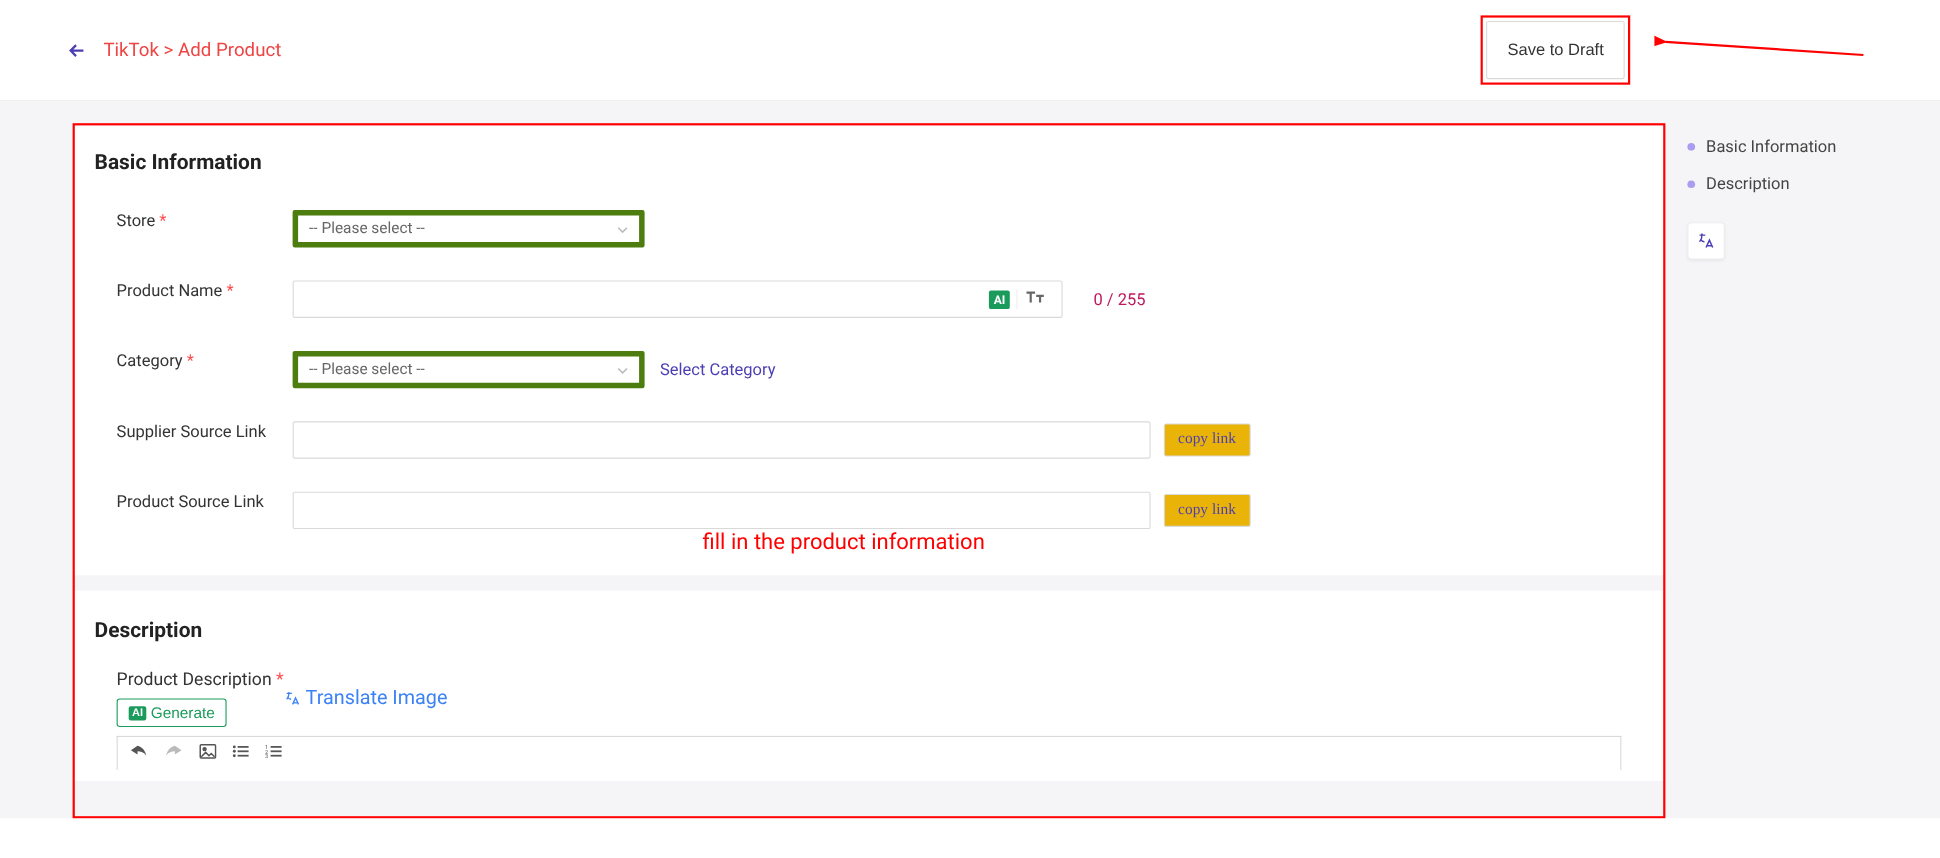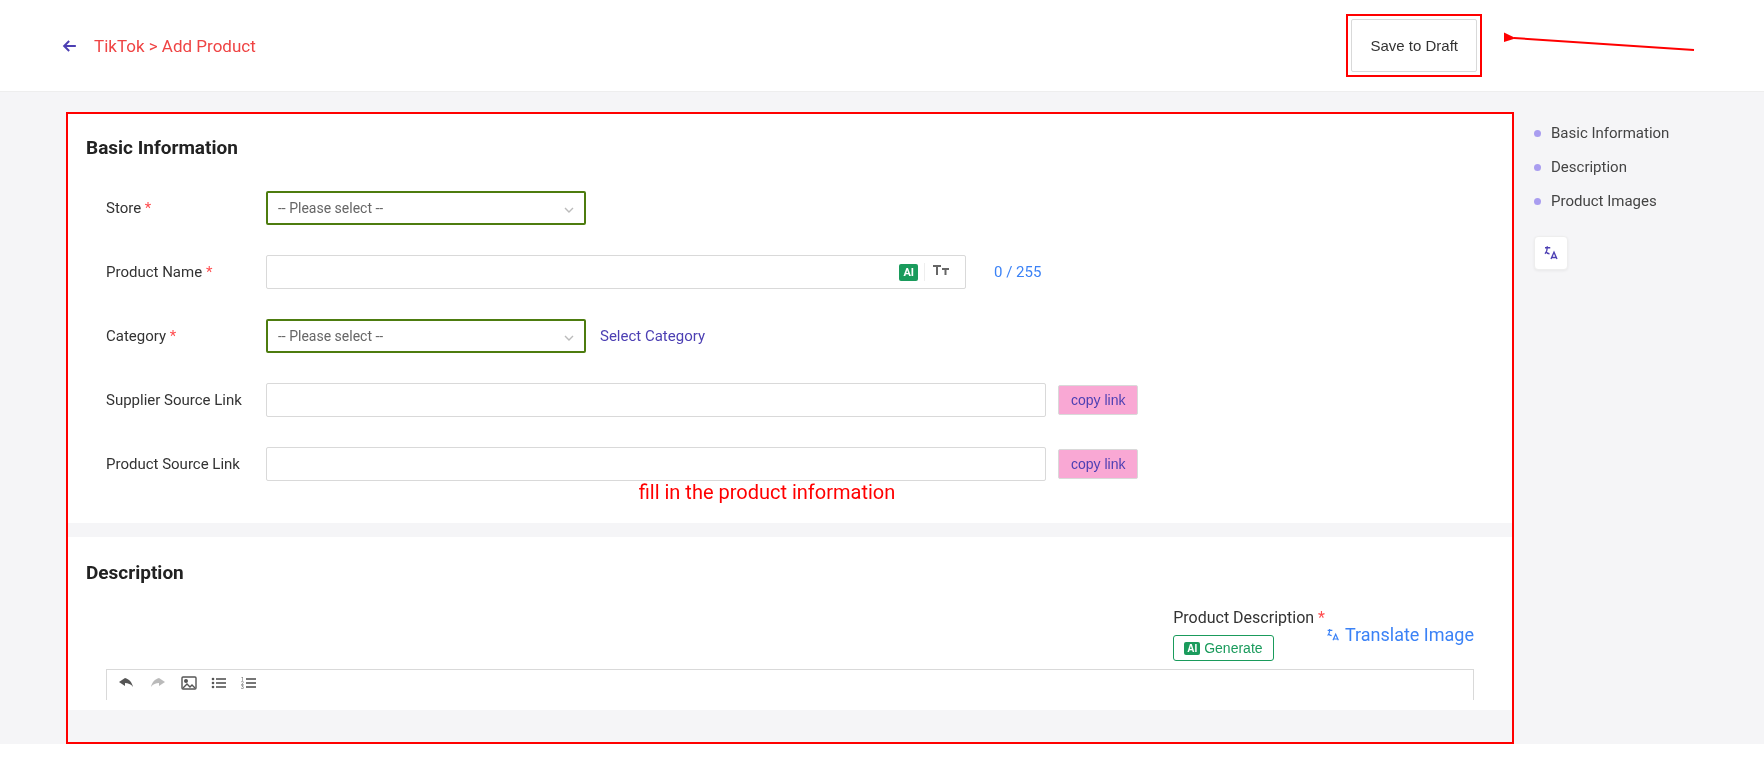--- a/index.html
+++ b/index.html
@@ -11,37 +11,37 @@
 .btn-draft { background: #fff; border: 1px solid #d9d9d9; padding: 17px 18px; font-size: 15px; border-radius: 2px; cursor: pointer; color: #333; }
 .btn-publish { background: #4c3fb3; border: 1px solid #4c3fb3; color: #fff; padding: 9px 18px; font-size: 15px; border-radius: 2px; cursor: pointer; display: inline-flex; align-items: center; gap: 6px; }
 .btn-publish .chevron { display: inline-block; width: 8px; }
 .annot-buttons-box { border: 2px solid #ff0000; padding: 3px 3px; margin-left: auto; display: flex; gap: 12px; }
 .arrow-annot { margin-left: 10px; }
 .page-body { background: #f5f5f7; display: flex; padding-top: 0; }
 .main-col { flex: 1; padding: 20px 20px 20px 66px; position:relative; }
 .annot-main-box { border: 2px solid #ff0000; position:absolute; top: 20px; left: 66px; right: 20px; bottom: 0; pointer-events:none; z-index: 5; }
 .card { background: #fff; padding: 24px 20px 30px 20px; margin-bottom: 14px; }
 .section-title { font-size: 19px; font-weight: 700; color: #222; margin-bottom: 24px; }
-.form-row { display: flex; align-items: center; padding: 8px 0; margin-bottom: 14px; }
+.form-row { display: flex; padding: 8px 0; margin-bottom: 14px; }
 .form-label { width: 180px; font-size: 15px; color: #333; padding-left: 20px; }
 .req { color: #ff4d4f; }
 .form-field { flex: 1; display: flex; align-items: center; gap: 14px; }
-.select-box { width: 320px; height: 34px; border: 2px solid #4d7c0f; border-radius: 2px; padding: 0 10px; font-size: 14px; color: #666; display: flex; align-items: center; justify-content: space-between; background:#fff; cursor:pointer; }
+.select-box { width: 320px; height: 34px; border: 5px solid #4d7c0f; border-radius: 2px; padding: 0 10px; font-size: 14px; color: #666; display: flex; align-items: center; justify-content: space-between; background:#fff; cursor:pointer; }
 .sel-chevron { color: #bbb; }
 .input-box { width: 700px; height: 34px; border: 1px solid #d9d9d9; border-radius: 2px; padding: 0 8px; font-size: 14px; display:flex; align-items:center; }
 .input-box input { border:none; outline:none; flex:1; font-size:14px; }
 .ai-badge { background: #1a9b5c; color: #fff; font-size: 11px; font-weight:700; padding: 2px 4px; border-radius: 2px; margin-left: 4px; }
 .textsize-icon { color:#666; font-size:15px; padding: 0 8px; border-left:1px solid #eee; margin-left:6px; }
-.char-count { color: #3b82f6; font-size: 15px; margin-left: 14px; }
+.char-count { color: #be185d; font-size: 15px; margin-left: 14px; }
 .link-action { color: #4c3fb3; font-size: 15px; cursor:pointer; }
-.copy-link { border:1px solid #d9d9d9; padding: 6px 12px; font-size:14px; color:#4c3fb3; background:#f9a8d4; border-radius:2px; cursor:pointer; margin-left:-2px; white-space:nowrap; }
+.copy-link { border:1px solid #d9d9d9; padding: 6px 12px; font-size:14px; color:#4c3fb3; background:#eab308; border-radius:2px; cursor:pointer; margin-left:-2px; white-space:nowrap;font-family:Liberation Serif, serif; }
 .input-wide { flex:1; max-width: 780px; height:34px; border:1px solid #d9d9d9; border-radius:2px; padding:0 8px; font-size:14px; }
 .link-row .form-field input.input-wide { flex:1; }
 .annot-text { position:absolute; left: 50%; transform:translateX(-50%); top: 388px; color:#ff0000; font-size:20px; font-weight:400; z-index:6; pointer-events:none; }
-.desc-row { display:flex; justify-content:flex-end; align-items:center; padding: 0 20px 8px 20px; }
+.desc-row { display:flex; justify-content:flex-start; align-items:center; padding: 0 20px 8px 20px; }
 .desc-left { display:flex; flex-direction:column; gap:8px; align-items:flex-start; }
 .gen-btn { border:1px solid #1a9b5c; color:#1a9b5c; background:#fff; padding:4px 10px; border-radius:3px; font-size:14px; cursor:pointer; display:inline-flex; align-items:center; gap:4px; }
 .gen-btn .ai-mini { background:#1a9b5c; color:#fff; font-size:10px; font-weight:700; padding:1px 3px; border-radius:2px; }
 .translate-link { color:#3b82f6; font-size:18px; cursor:pointer; display:inline-flex; align-items:center; gap:4px; }
 .toolbar { border:1px solid #d9d9d9; border-bottom:none; padding:6px 10px; display:flex; gap:14px; align-items:center; margin: 0 20px; color:#555; }
 .toolbar span { cursor:pointer; font-size:15px; }
 .side-col { width: 230px; padding: 24px 0 0 0; }
 .nav-item { display:flex; align-items:center; gap:10px; padding: 8px 0; font-size:15px; color:#444; cursor:pointer; }
 .nav-dot { width:7px; height:7px; border-radius:50%; background:#a99df0; }
 .float-btn { margin-top:18px; width:34px; height:34px; border:1px solid #eee; border-radius:4px; display:flex; align-items:center; justify-content:center; background:#fff; color:#4c3fb3; font-size:16px; cursor:pointer; box-shadow:0 1px 3px rgba(0,0,0,.06); }
@@ -193,23 +193,19 @@
 
   <div class="side-col">
     <div class="nav-item">
         <span class="nav-dot"></span>
         <span>Basic Information</span>
       </div>
     <div class="nav-item">
         <span class="nav-dot"></span>
         <span>Description</span>
       </div>
-    <div class="nav-item">
-        <span class="nav-dot"></span>
-        <span>Product Images</span>
-      </div>
     <div class="float-btn">
       <svg width="18" height="18" viewBox="0 0 24 24" fill="none" stroke="currentColor" stroke-width="1.8">
           <path d="M4 5h7M7 3v2c0 3-1 6-3 8m1-3c1.5 2 3 3 5 3M12 20l4-9 4 9m-1-2h-6"></path>
         </svg>
     </div>
   </div>
 </div>
 
 </body></html>

